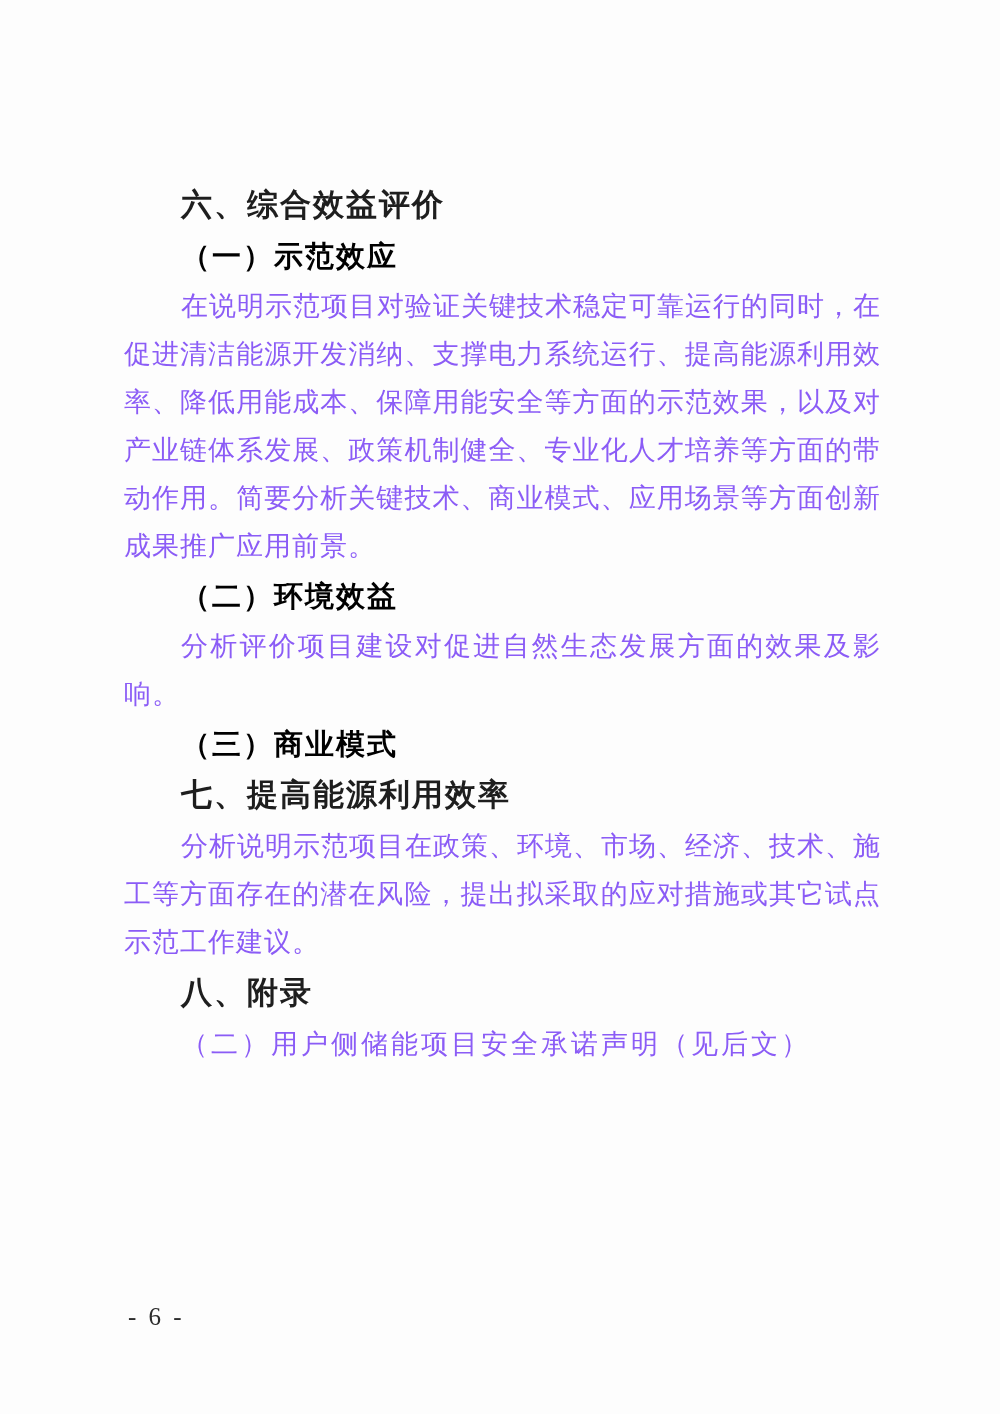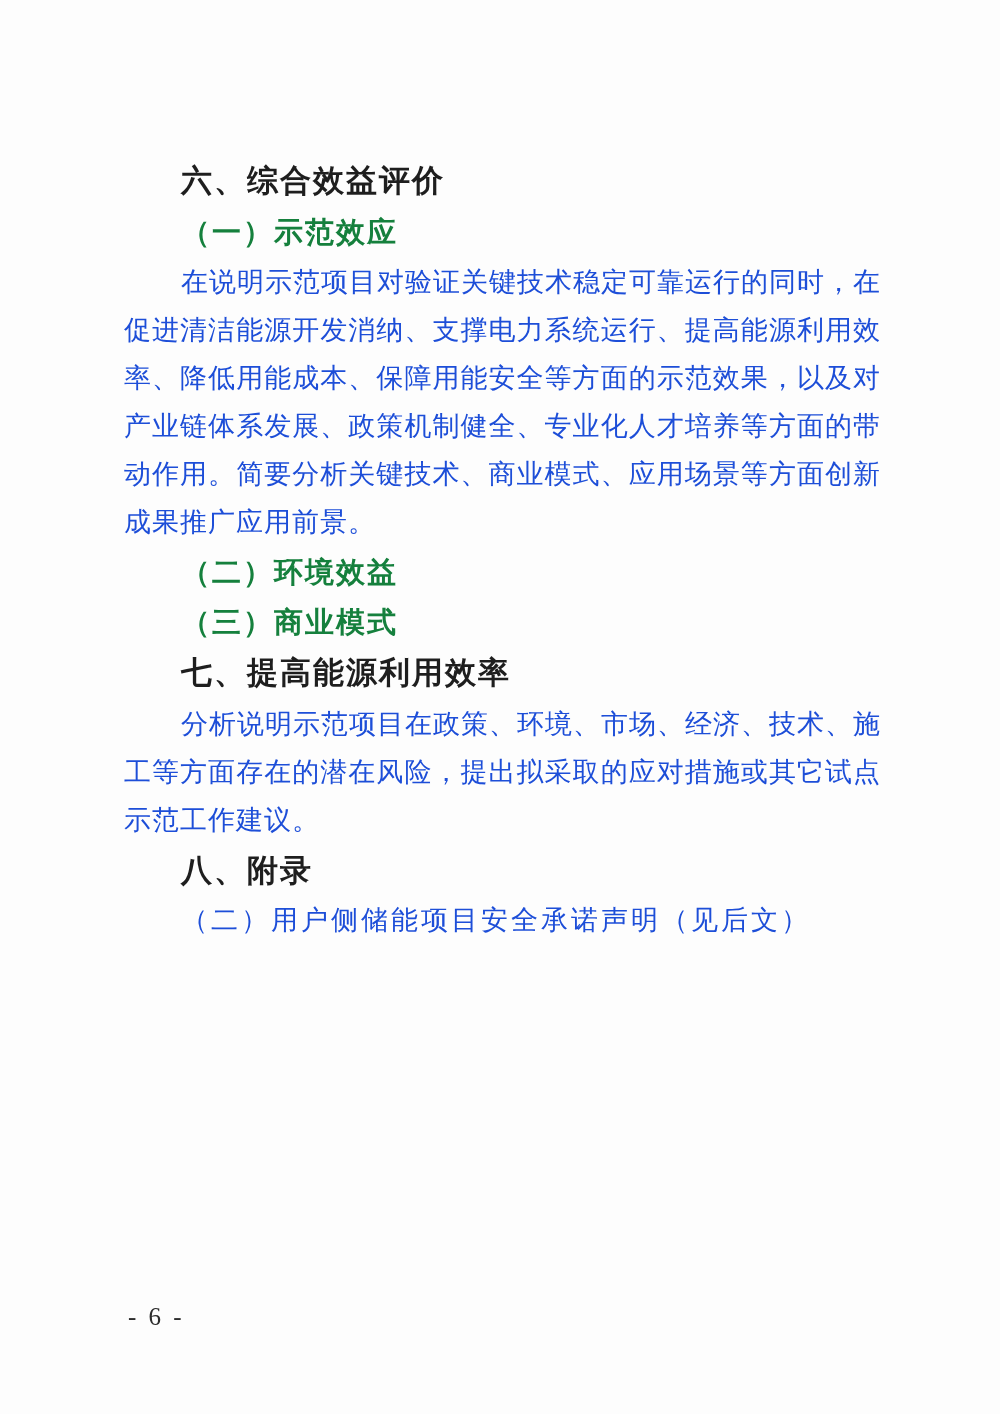--- a/index.html
+++ b/index.html
@@ -9,52 +9,51 @@
     width: 1000px;
     height: 1414px;
     background: #fdfdfd;
     overflow: hidden;
     font-family: "Liberation Serif", "DejaVu Serif", serif;
     color: #2d2d2d;
   }
   .content {
     position: absolute;
     left: 124px;
-    top: 154px;
+    top: 178px;
     width: 757px;
   }
   .h1 {
     font-family: "Liberation Sans", "DejaVu Sans", sans-serif;
     font-weight: 700;
     font-size: 31px;
     line-height: 48px;
     color: #1e1e1e;
     padding-left: 57px;
     margin: 3px 0 3px 0;
     letter-spacing: 2px;
   }
   .sub {
     font-size: 29px;
     line-height: 48px;
-    color: #15803d;
+    color: #000000;
     padding-left: 57px;
     margin: 2px 0 2px 0;
     letter-spacing: 2px;
   }
   .para {
     font-size: 27px;
     line-height: 48px;
     text-align: justify;
     text-indent: 57px;
     letter-spacing: 1px;
-    color: #1d4ed8;
+    color: #8b5cf6;
   }
   .para.spread {
     letter-spacing: 3px;
-    font-family: Liberation Mono, monospace;
   }
   .footer {
     position: absolute;
     left: 128px;
     top: 1303px;
     font-size: 25px;
     letter-spacing: 3px;
     color: #2d2d2d;
   }
 </style>
@@ -65,20 +64,21 @@
   <main class="content">
 
     <h2 class="h1">六、综合效益评价</h2>
 
     <h3 class="sub">（一）示范效应</h3>
 
     <p class="para">在说明示范项目对验证关键技术稳定可靠运行的同时，在促进清洁能源开发消纳、支撑电力系统运行、提高能源利用效率、降低用能成本、保障用能安全等方面的示范效果，以及对产业链体系发展、政策机制健全、专业化人才培养等方面的带动作用。简要分析关键技术、商业模式、应用场景等方面创新成果推广应用前景。</p>
 
     <h3 class="sub">（二）环境效益</h3>
 
+    <p class="para">分析评价项目建设对促进自然生态发展方面的效果及影响。</p>
 
     <h3 class="sub">（三）商业模式</h3>
 
 
     <h2 class="h1">七、提高能源利用效率</h2>
 
     <p class="para">分析说明示范项目在政策、环境、市场、经济、技术、施工等方面存在的潜在风险，提出拟采取的应对措施或其它试点示范工作建议。</p>
 
     <h2 class="h1">八、附录</h2>
 

